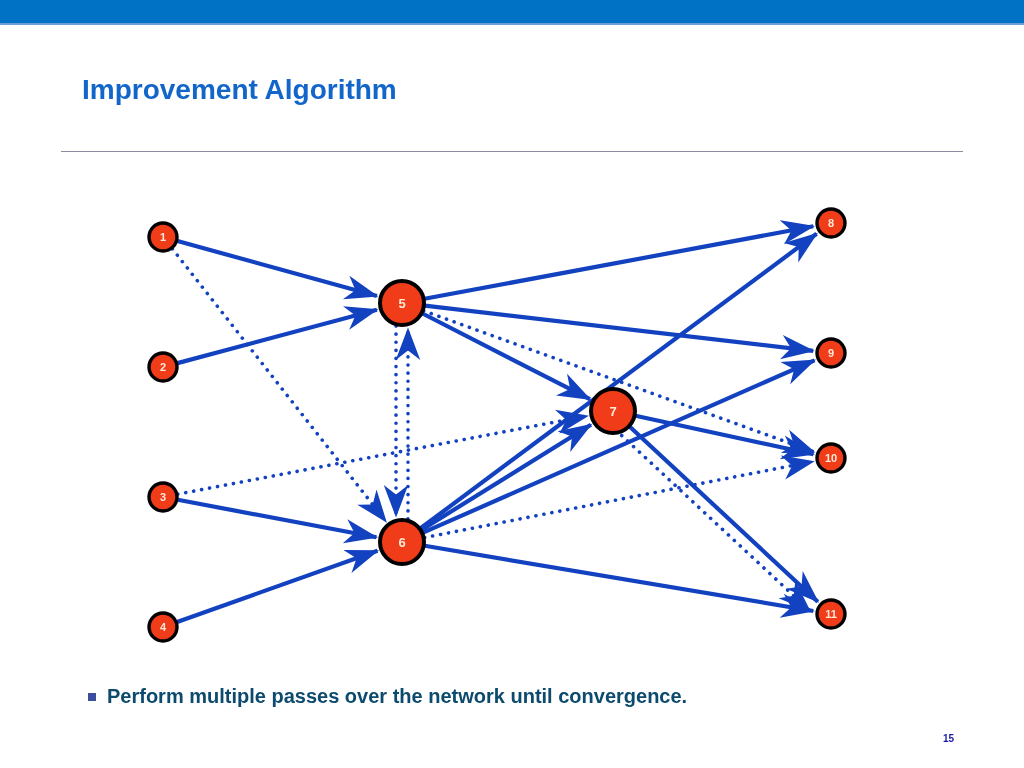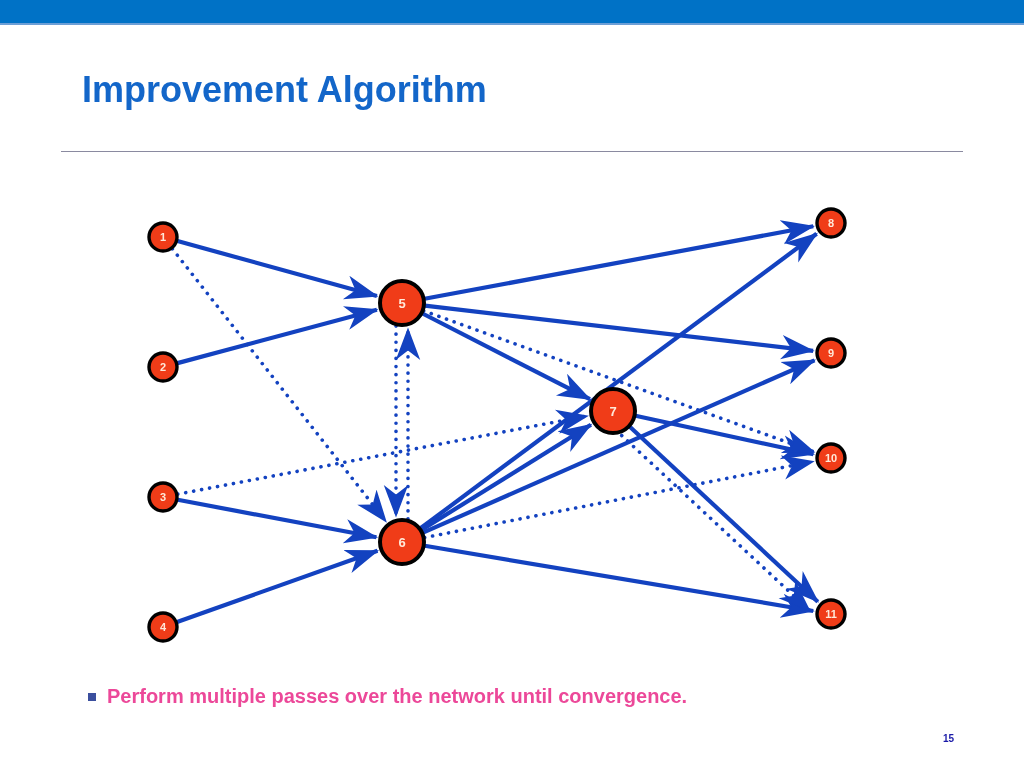--- a/index.html
+++ b/index.html
@@ -13,40 +13,40 @@
   #topbar{
     position:absolute;left:0;top:0;width:1024px;height:23px;
     background:#0072c6;
   }
   #topbar-underline{
     position:absolute;left:0;top:23px;width:1024px;height:2px;
     background:#6d9fd6;
   }
   #title{
     position:absolute;left:82px;top:68px;width:860px;
-    font-size:36px;font-weight:bold;color:#1366c9;
+    font-size:28px;font-weight:bold;color:#1366c9;
     letter-spacing:0px;line-height:44px;
     white-space:nowrap;
   }
   #title-rule{
     position:absolute;left:61px;top:151px;width:902px;height:1px;
     background:#8a8aa0;
   }
   #graph{
     position:absolute;left:0;top:160px;width:1024px;height:500px;
   }
   #bullet-row{
     position:absolute;left:88px;top:683px;width:900px;
     display:flex;align-items:flex-start;gap:11px;
   }
   #bullet-marker{
     width:8px;height:8px;background:#3b4f9e;margin-top:10px;flex:0 0 auto;
   }
   #bullet-text{
-    font-size:20px;font-weight:bold;color:#ec4899;line-height:26px;
+    font-size:20px;font-weight:bold;color:#0c4a6e;line-height:26px;
     white-space:nowrap;
   }
   #pagenum{
     position:absolute;left:943px;top:733px;
     font-size:10px;font-weight:bold;color:#1a1aa8;
   }
   .nodelabel{
     font-family:"Liberation Sans", sans-serif;
     fill:#ffe9d9;font-weight:bold;
   }

